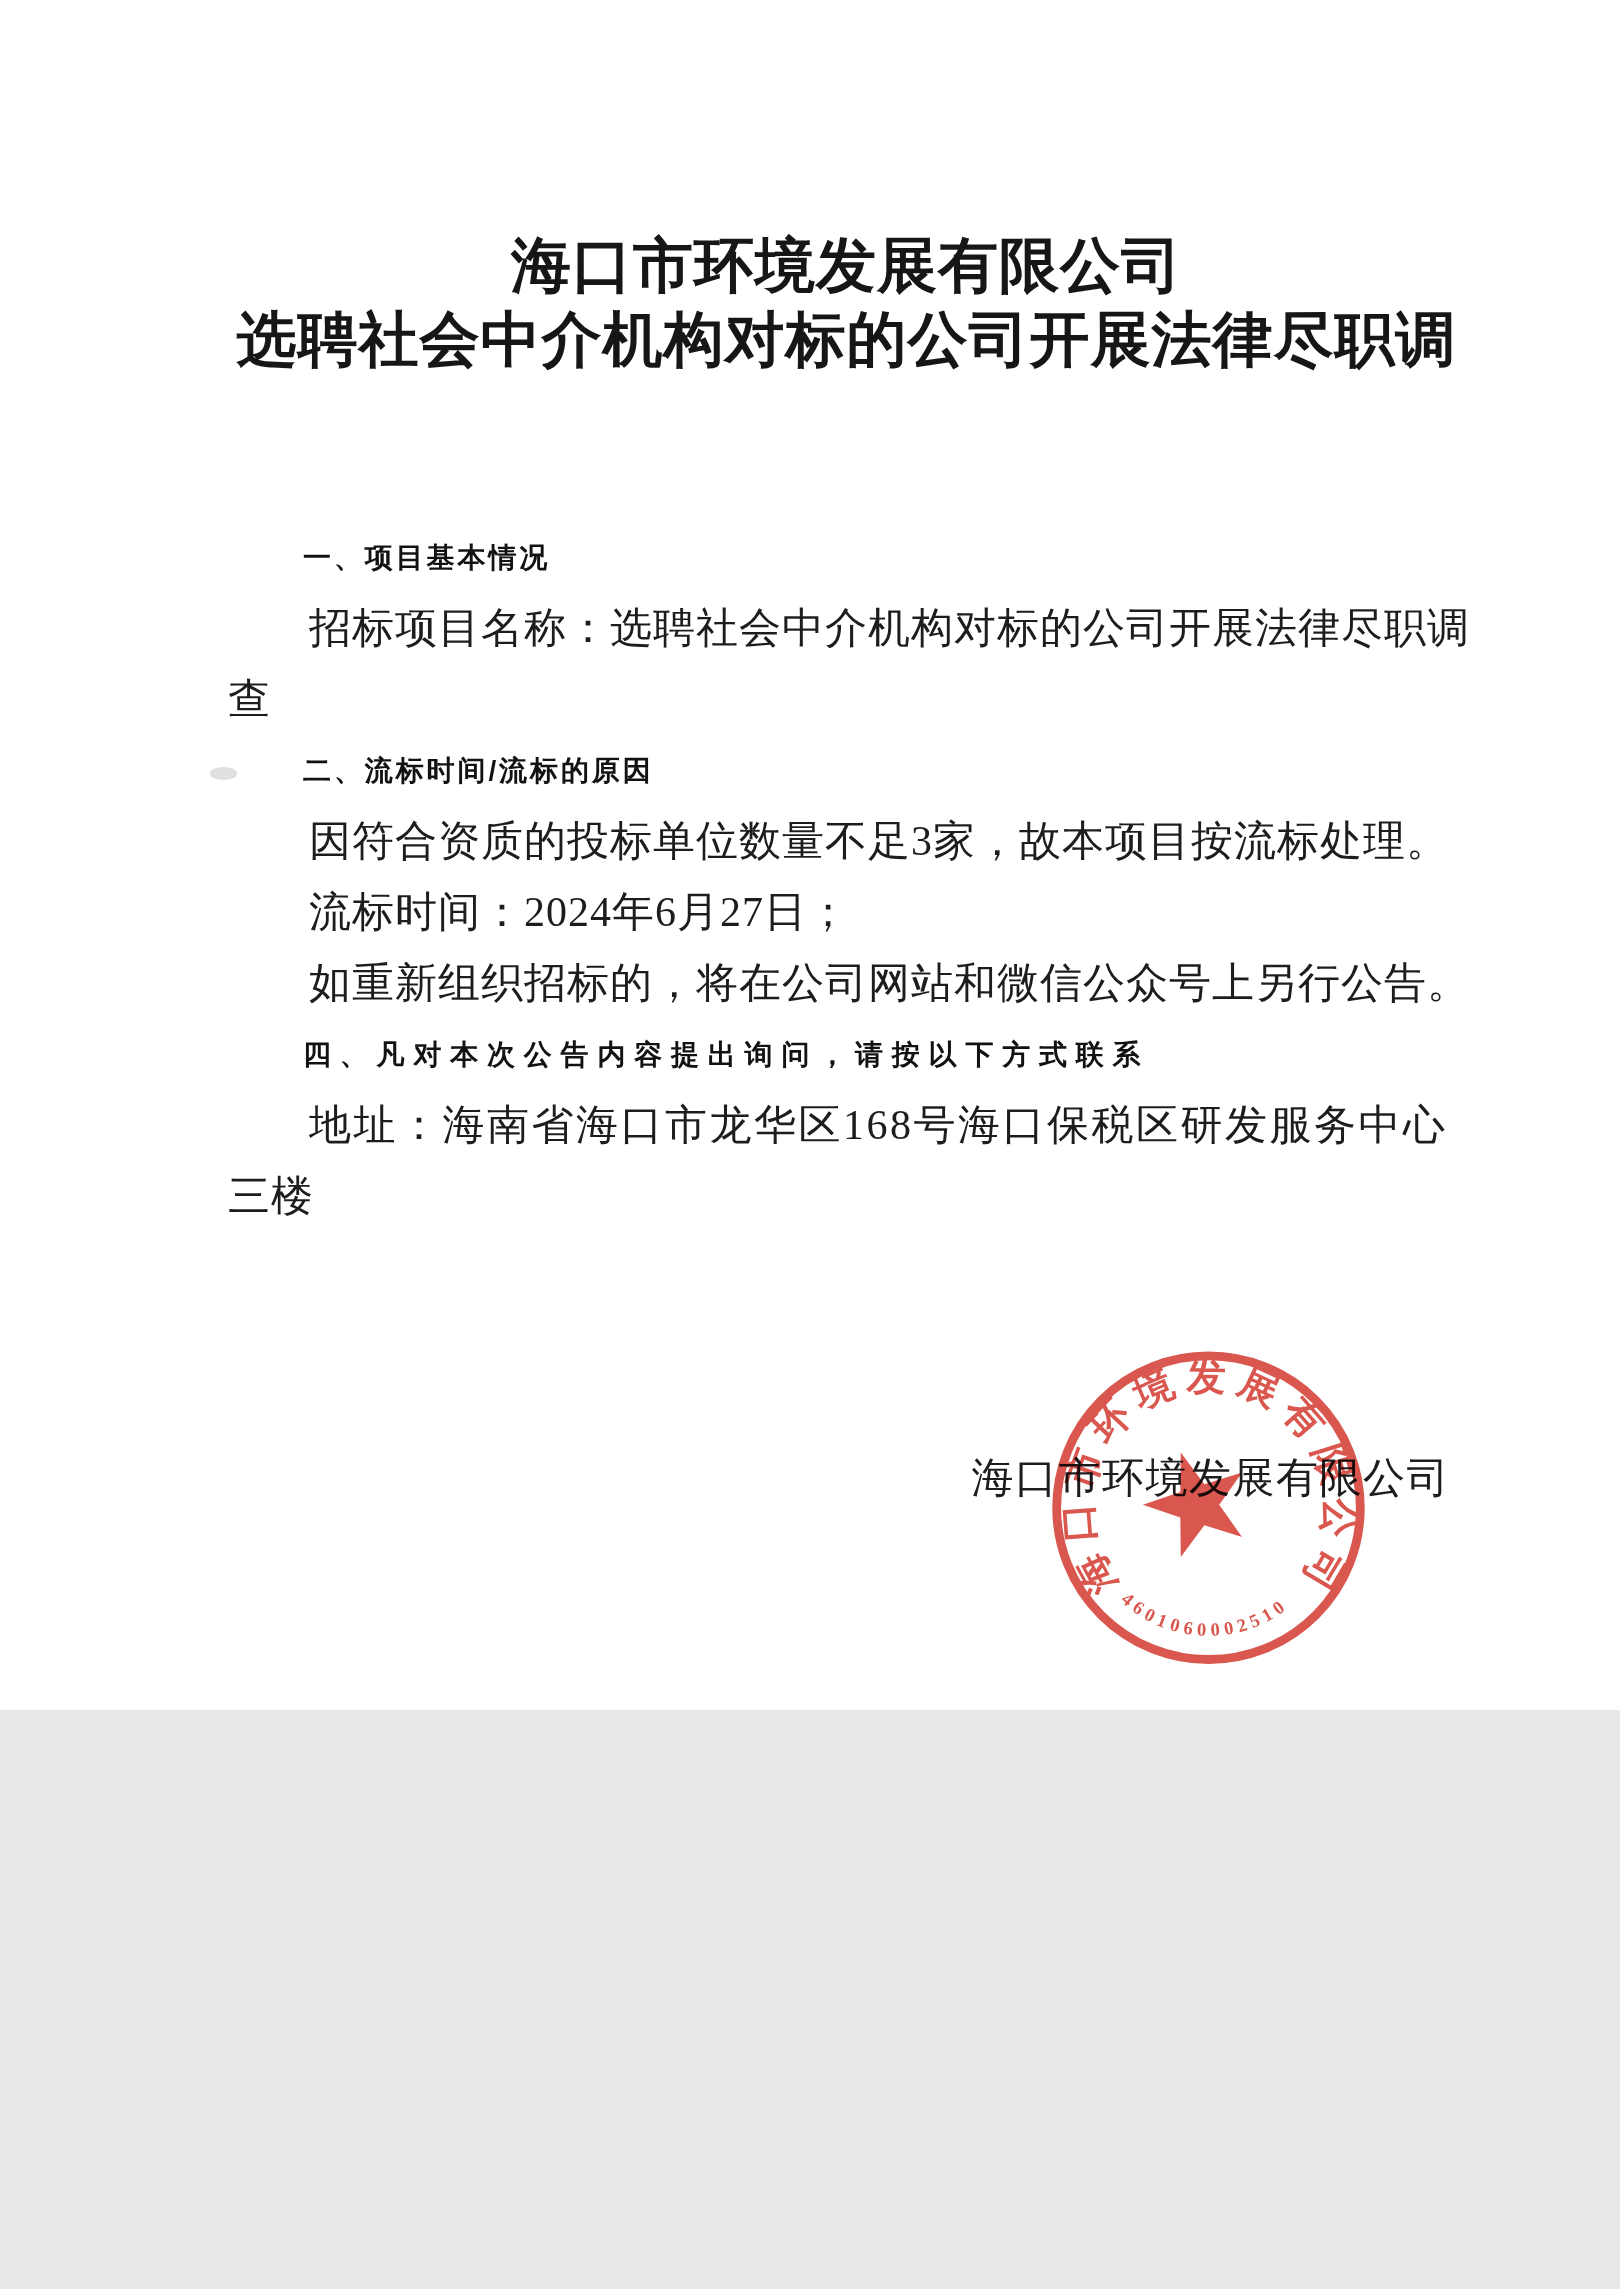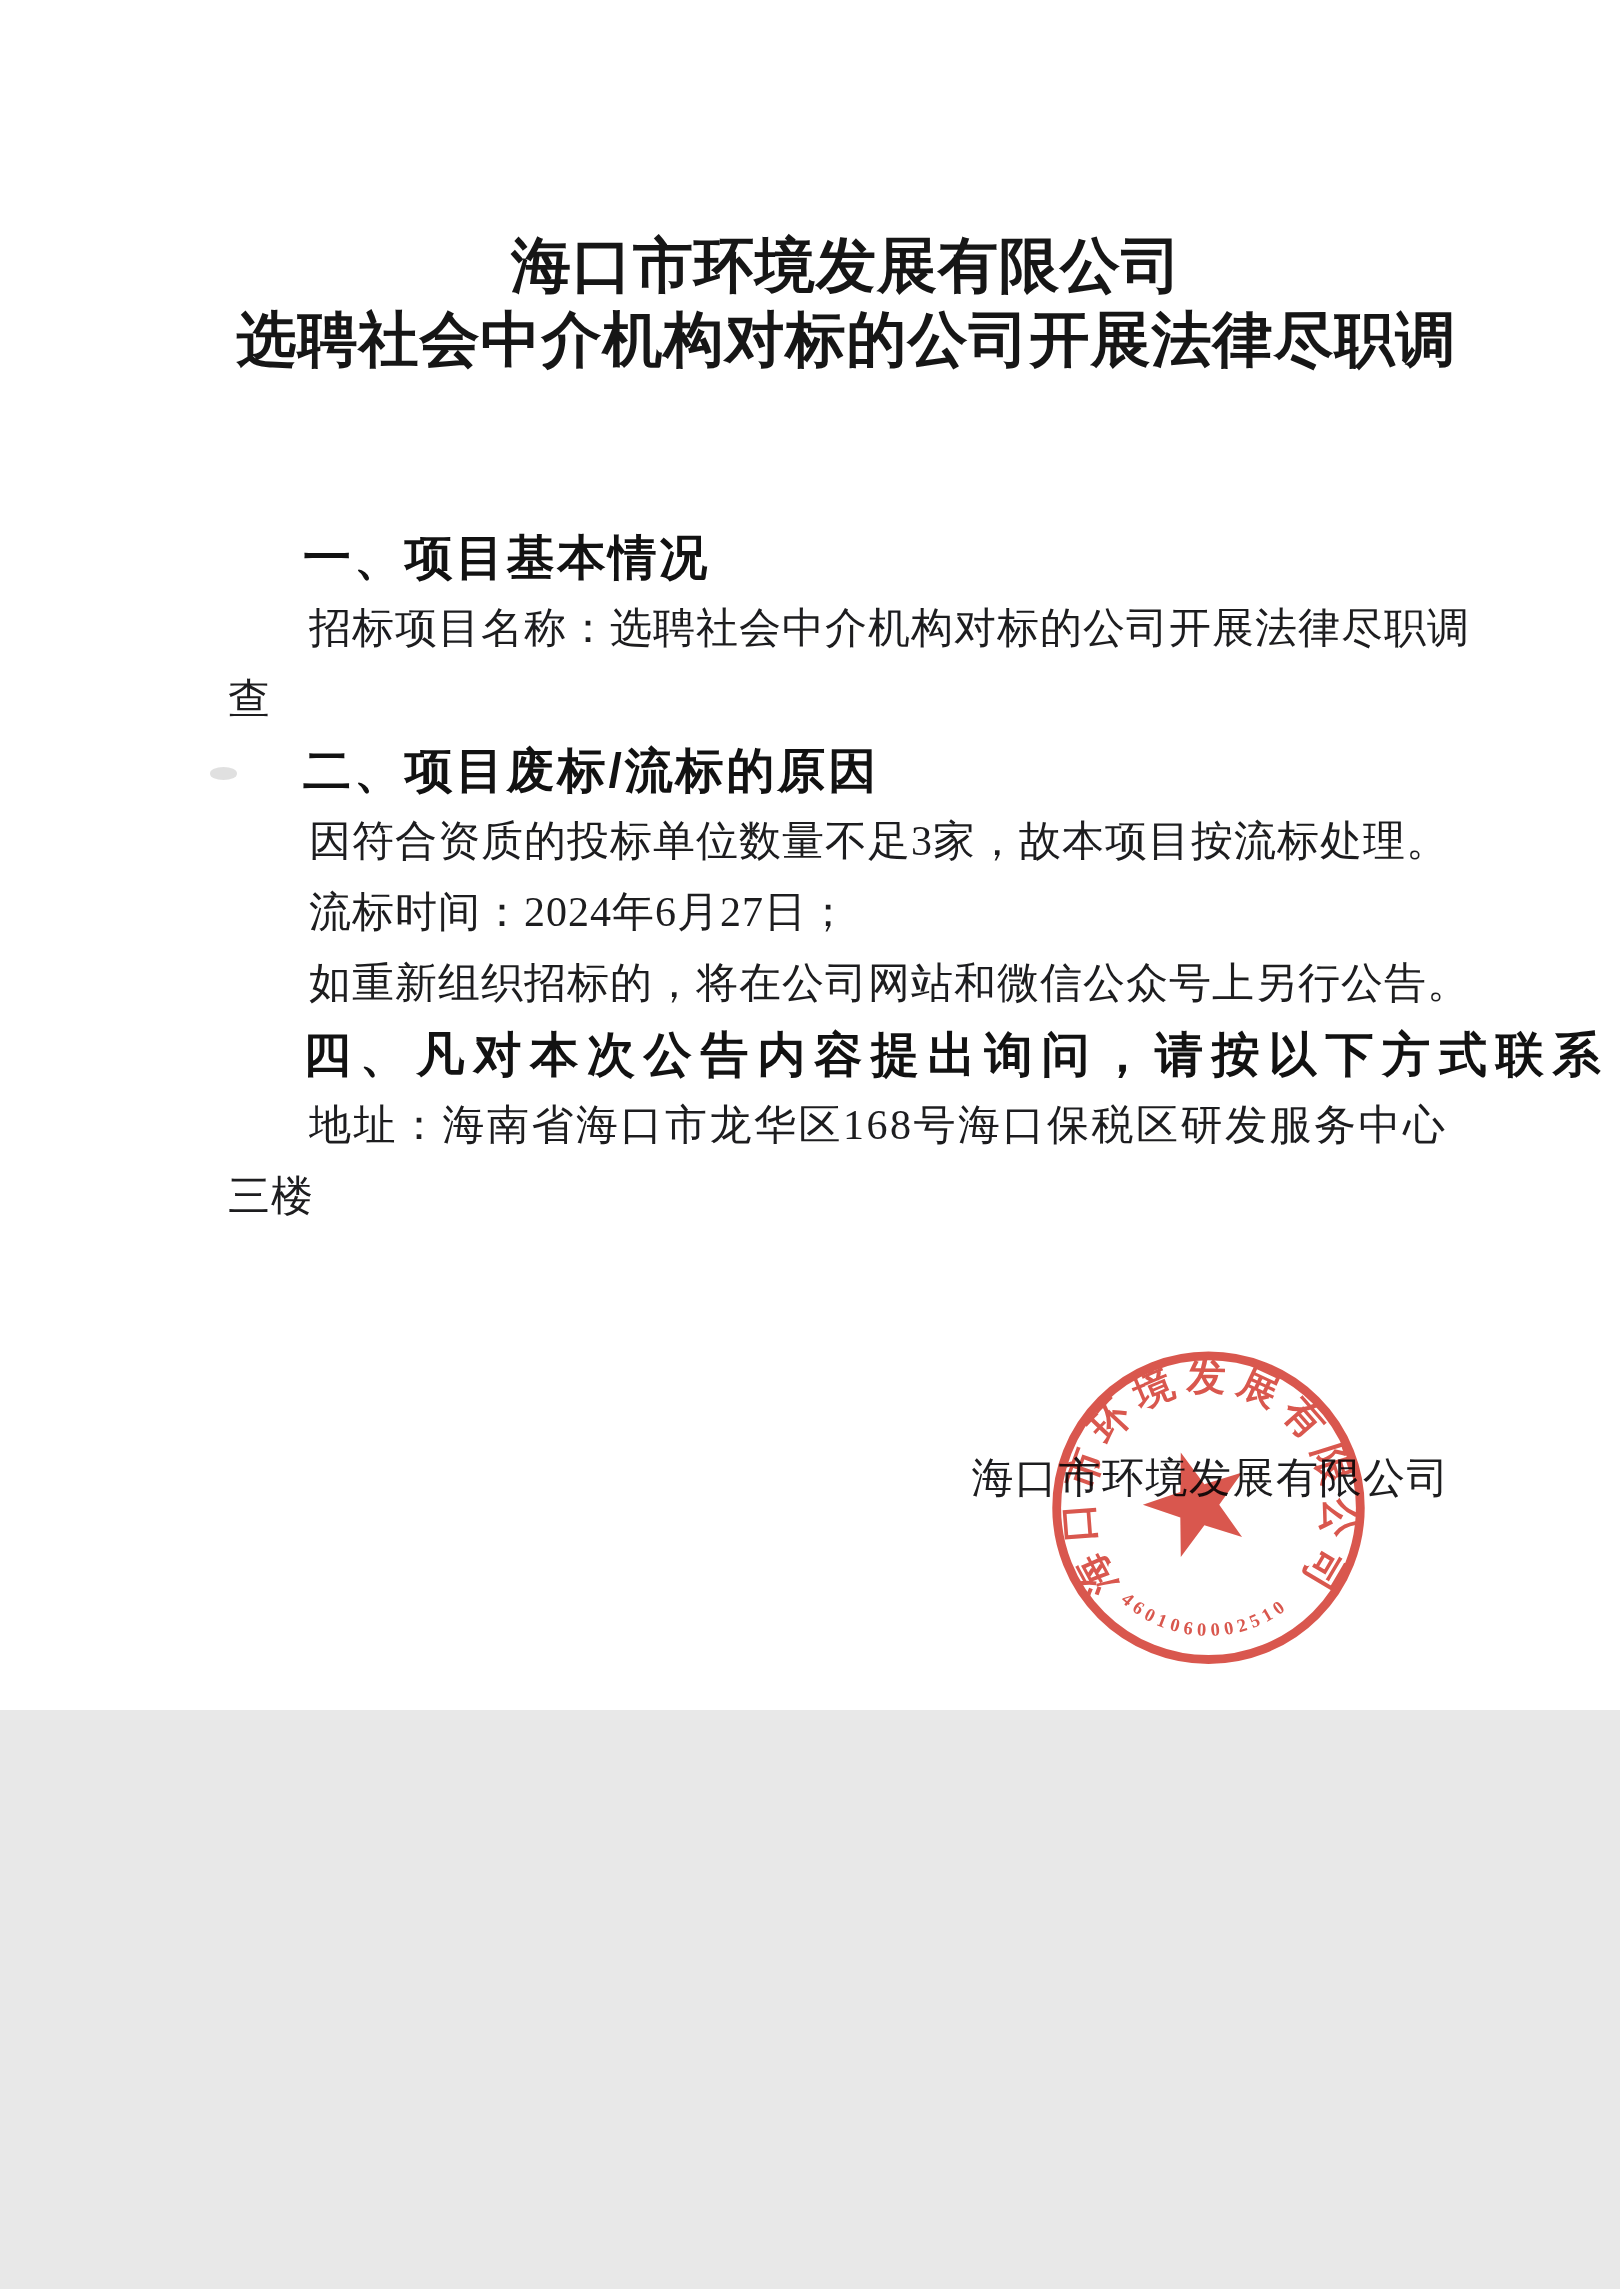--- a/index.html
+++ b/index.html
@@ -27,21 +27,21 @@
   }
   .line{
     height:71px;line-height:71px;
     font-size:42px;
     white-space:nowrap;
     letter-spacing:1px;
   }
   .line.heading{
     font-family:"Liberation Sans", sans-serif;
     font-weight:700;
-    font-size:48px;
+    font-size:28px;
     letter-spacing:2.9px;
     padding-left:80px;
     color:#121212;
   }
   .line.heading.wide{letter-spacing:8.8px;}
   .line.indent{padding-left:86px;}
   .line.indent.spread{letter-spacing:2.5px;}
   .line.flush{padding-left:4.9px;}
   
   .signature{
@@ -77,21 +77,21 @@
 
   <div class="doc-title">
     <div>海口市环境发展有限公司</div>
     <div>选聘社会中介机构对标的公司开展法律尽职调</div>
   </div>
 
   <div class="doc-body" id="body-lines">
       <div class="line heading">一、项目基本情况</div>
       <div class="line indent">招标项目名称：选聘社会中介机构对标的公司开展法律尽职调</div>
       <div class="line flush">查</div>
-      <div class="line heading">二、项目废标/流标的原因</div>
+      <div class="line heading">二、流标时间/流标的原因</div>
       <div class="line indent">因符合资质的投标单位数量不足3家，故本项目按流标处理。</div>
       <div class="line indent">流标时间：2024年6月27日；</div>
       <div class="line indent">如重新组织招标的，将在公司网站和微信公众号上另行公告。</div>
       <div class="line heading wide">四、凡对本次公告内容提出询问，请按以下方式联系</div>
       <div class="line indent spread">地址：海南省海口市龙华区168号海口保税区研发服务中心</div>
       <div class="line flush">三楼</div>
     </div>
 
   <div class="smudge"></div>
 

